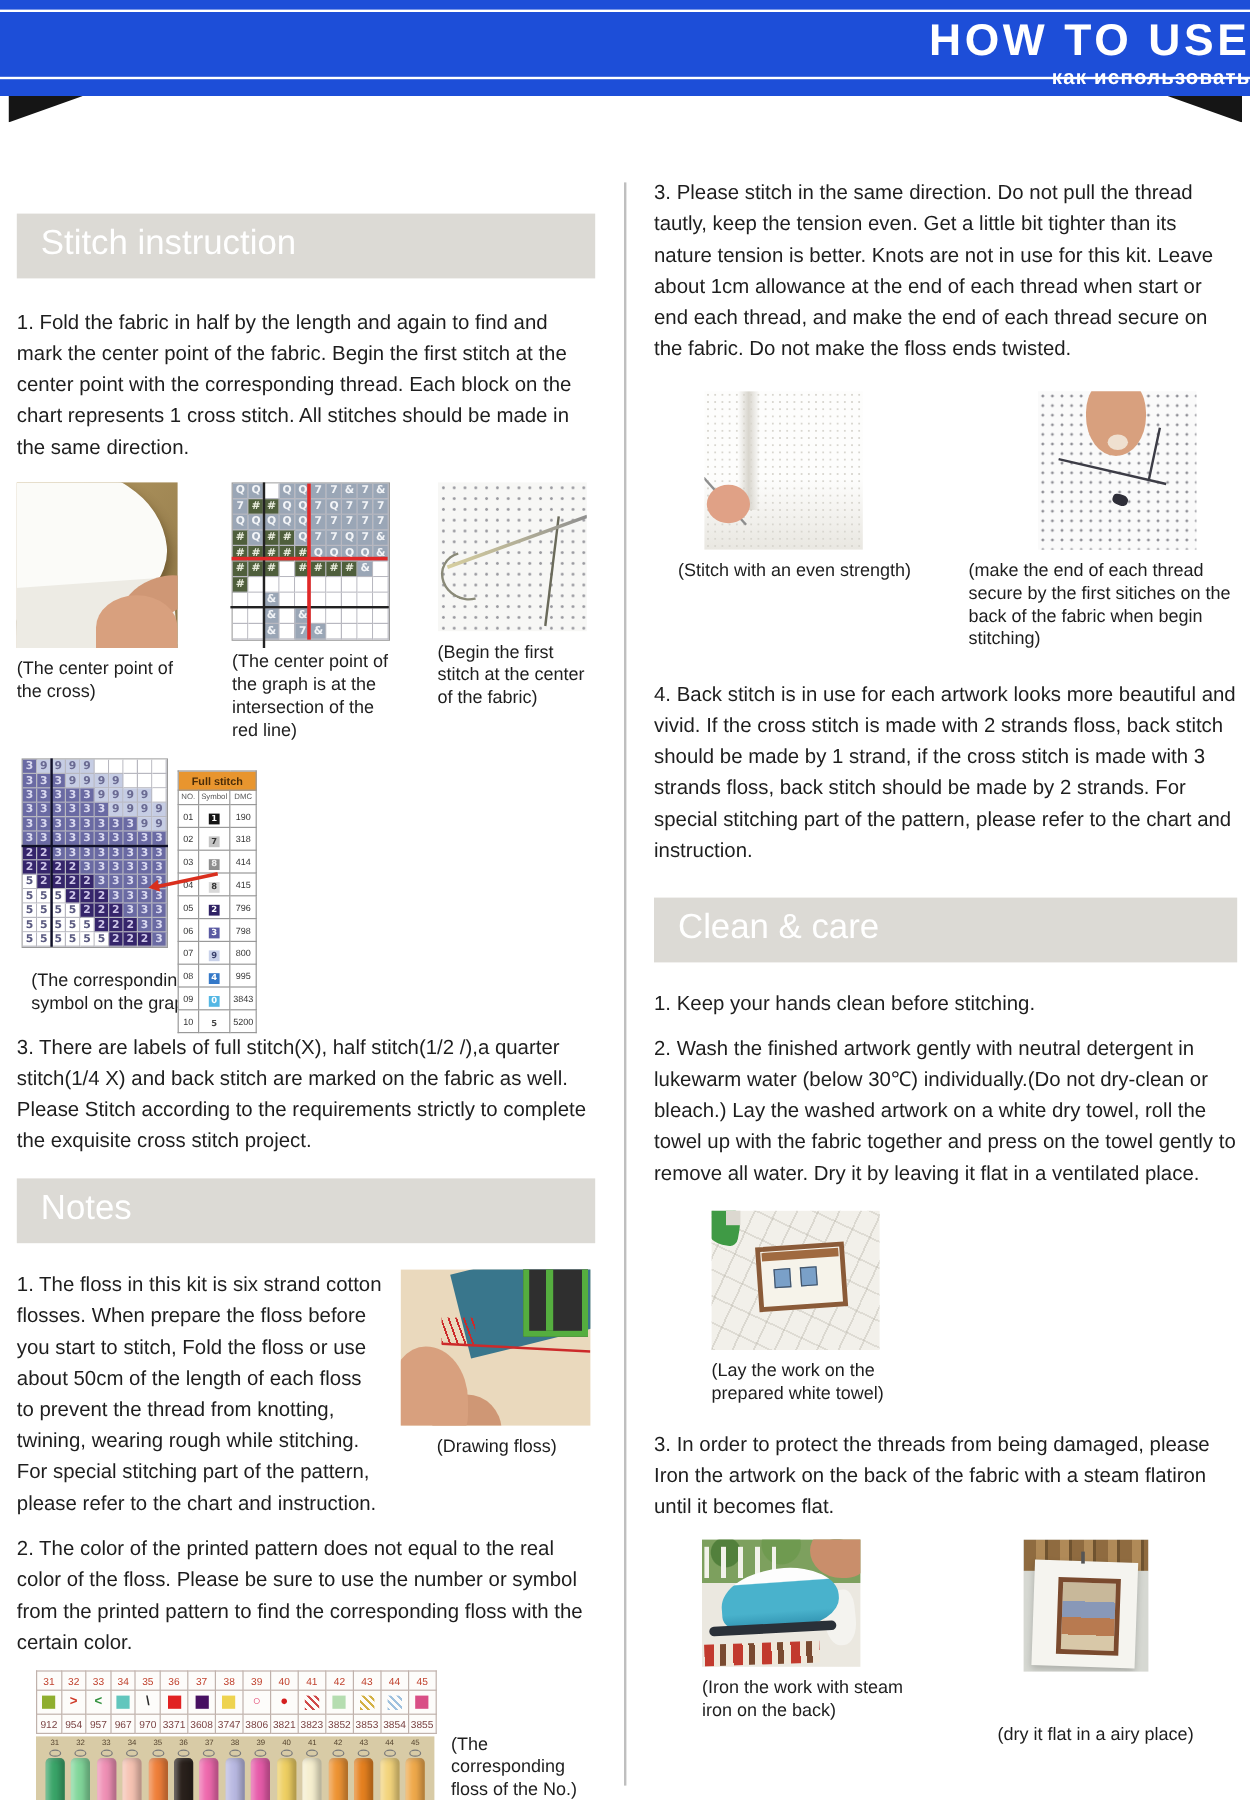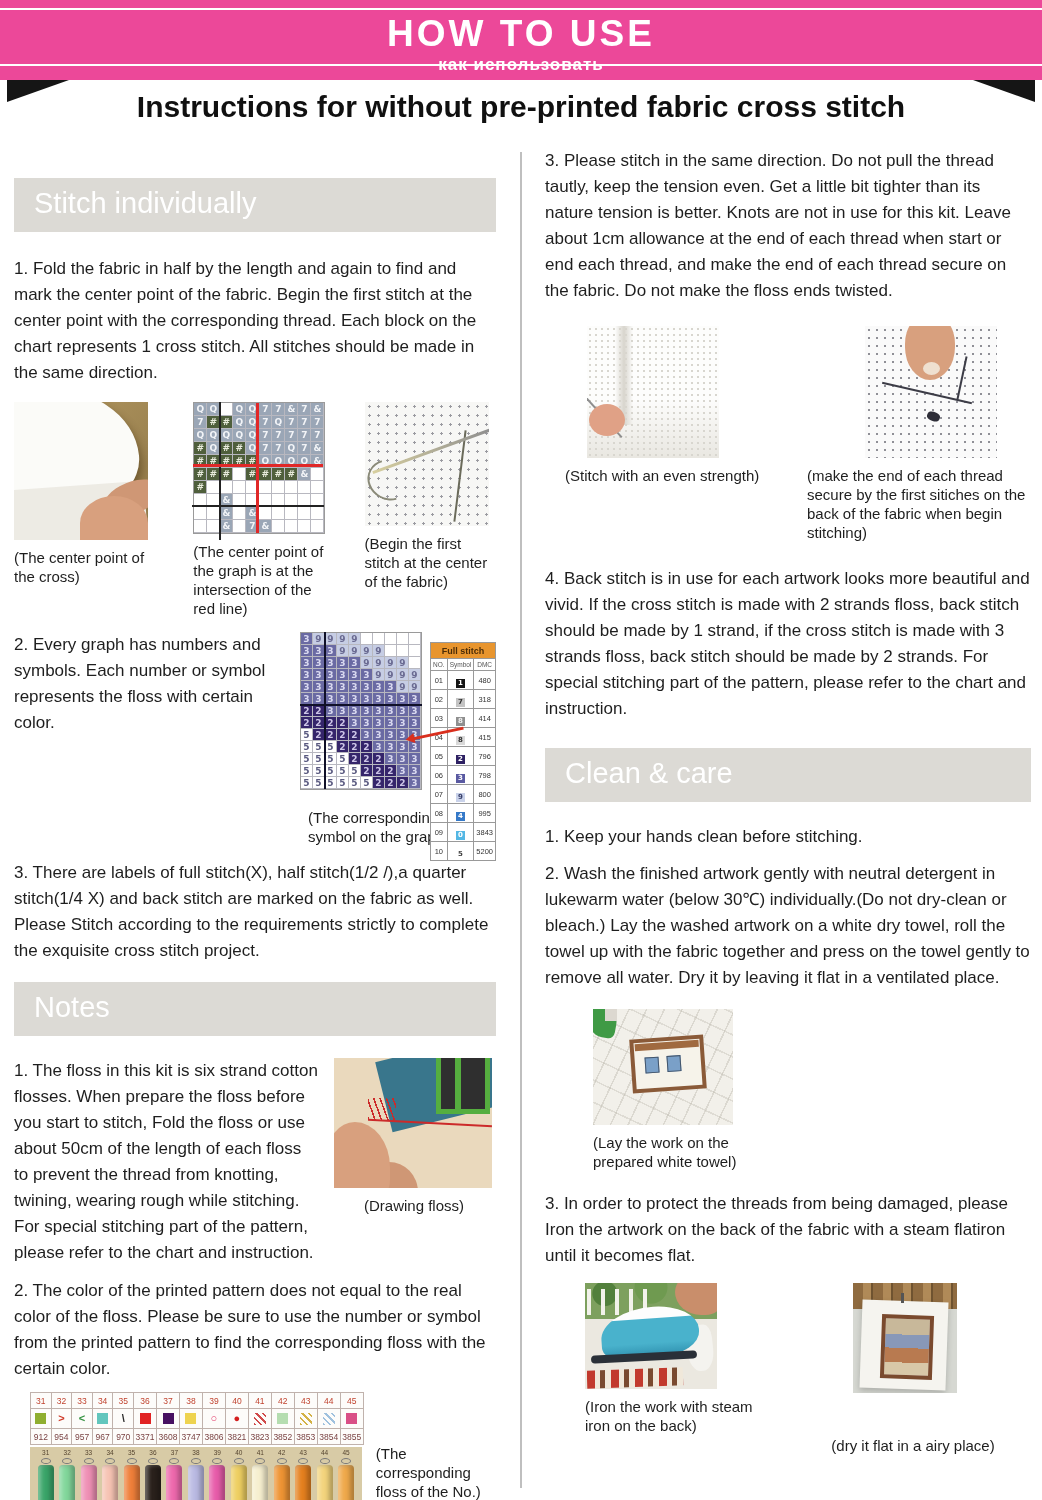--- a/index.html
+++ b/index.html
@@ -1,20 +1,20 @@
 <!DOCTYPE html>
 <html><head>
 <meta charset="utf-8">
 <style>
   html,body{margin:0;padding:0;background:#fff;}
   .page{position:relative;width:1042px;height:1500px;background:#fff;overflow:hidden;
         font-family:"Liberation Sans",sans-serif;color:#1e1e1e;}
 
   
-  .ribbon{position:absolute;top:0;left:0;width:100%;height:80px;background:#ec4899;text-align:center;}
+  .ribbon{position:absolute;top:0;left:0;width:100%;height:80px;background:#1d4ed8;text-align:right;}
   .ribbon .line{position:absolute;left:0;right:0;height:2px;background:#fff;}
   .ribbon .line.t{top:8px}.ribbon .line.b{top:64px}
   .rtitle{padding-top:13px;font-size:37px;font-weight:bold;color:#fff;letter-spacing:3px;}
   .rsub{font-size:17px;font-weight:bold;color:#fff;margin-top:0px;letter-spacing:1px;}
   .tri{position:absolute;top:80px;width:62px;height:22px;background:#151515;}
   .tri.l{left:7px;clip-path:polygon(0 0,100% 0,0 100%);}
   .tri.r{right:7px;clip-path:polygon(0 0,100% 0,100% 100%);}
 
   h1.title{position:absolute;top:90px;left:0;width:100%;text-align:center;margin:0;
            font-size:30px;font-weight:bold;color:#101010;}
@@ -163,26 +163,25 @@
 
   <div class="ribbon">
     <div class="line t"></div>
     <div class="line b"></div>
     <div class="rtitle">HOW TO USE</div>
     <div class="rsub">как использовать</div>
   </div>
   <div class="tri l"></div>
   <div class="tri r"></div>
 
-  <h1 class="title">Instructions for without pre-printed fabric cross stitch</h1>
   <div class="vdiv"></div>
 
   <div class="col left">
 
-    <div class="banner" style="margin-top:30px;">Stitch individually</div>
+    <div class="banner" style="margin-top:30px;">Stitch instruction</div>
 
     <p class="para" style="margin-top:24px;">1. Fold the fabric in half by the length and again to find and mark the center point of the fabric. Begin the first stitch at the center point with the corresponding thread. Each block on the chart represents 1 cross stitch. All stitches should be made in the same direction.</p>
 
     <div class="imgrow" style="margin-top:16px;">
       <figure style="width:140px;">
         <div class="photo" id="ph-fabric">
           <div class="fold"></div>
             <div class="fold2"></div>
             <div class="finger2"></div>
             <div class="finger"></div>
@@ -304,21 +303,20 @@
         <div class="photo" id="ph-needle">
           <div class="thr"></div>
             <div class="thr2"></div>
             <div class="ndl"></div>
         </div>
         <figcaption>(Begin the first stitch at the center of the fabric)</figcaption>
       </figure>
     </div>
 
     <div class="imgrow" style="margin-top:14px;">
-      <p class="para" style="width:292px;">2. Every graph has numbers and symbols. Each number or symbol represents the floss with certain color.</p>
       <figure style="margin-left:4px;">
         <div class="graphwrap">
           <div class="ggrid" id="gridB">
               <div class="gcell" style="background: rgb(106, 106, 163); color: rgb(217, 217, 240);">3</div>
               <div class="gcell" style="background: rgb(198, 205, 228); color: rgb(106, 106, 146);">9</div>
               <div class="gcell" style="background: rgb(198, 205, 228); color: rgb(106, 106, 146);">9</div>
               <div class="gcell" style="background: rgb(198, 205, 228); color: rgb(106, 106, 146);">9</div>
               <div class="gcell" style="background: rgb(198, 205, 228); color: rgb(106, 106, 146);">9</div>
               <div class="gcell" style="background: rgb(255, 255, 255);"></div>
               <div class="gcell" style="background: rgb(255, 255, 255);"></div>
@@ -454,21 +452,21 @@
                   <th class="fs-title" colspan="3">Full stitch</th>
                 </tr>
                 <tr>
                   <th class="fs-h">NO.</th>
                   <th class="fs-h">Symbol</th>
                   <th class="fs-h">DMC</th>
                 </tr>
                 <tr>
                   <td class="fs-no">01</td>
                   <td><span class="sym" style="background:#141414;color:#ffffff">1</span></td>
-                  <td class="fs-dmc">480</td>
+                  <td class="fs-dmc">190</td>
                 </tr>
                 <tr>
                   <td class="fs-no">02</td>
                   <td><span class="sym" style="background:#c4c4c4;color:#333333">7</span></td>
                   <td class="fs-dmc">318</td>
                 </tr>
                 <tr>
                   <td class="fs-no">03</td>
                   <td><span class="sym" style="background:#8f8f8f;color:#f0f0f0">8</span></td>
                   <td class="fs-dmc">414</td>

